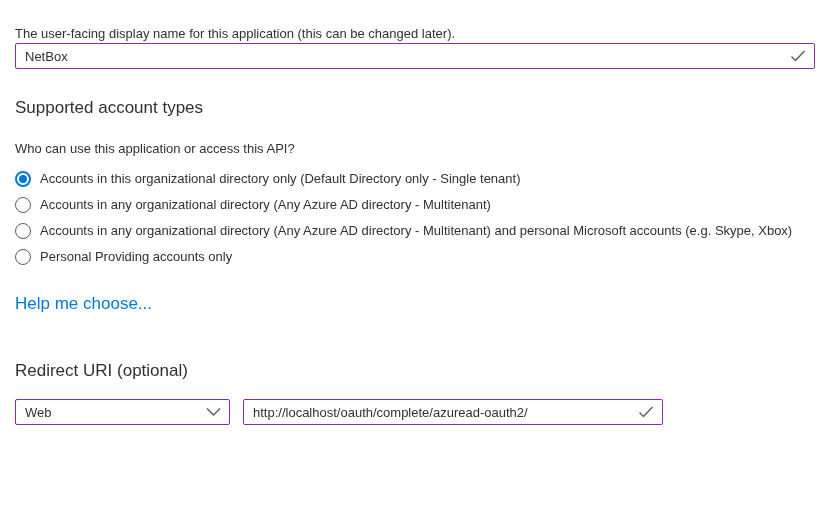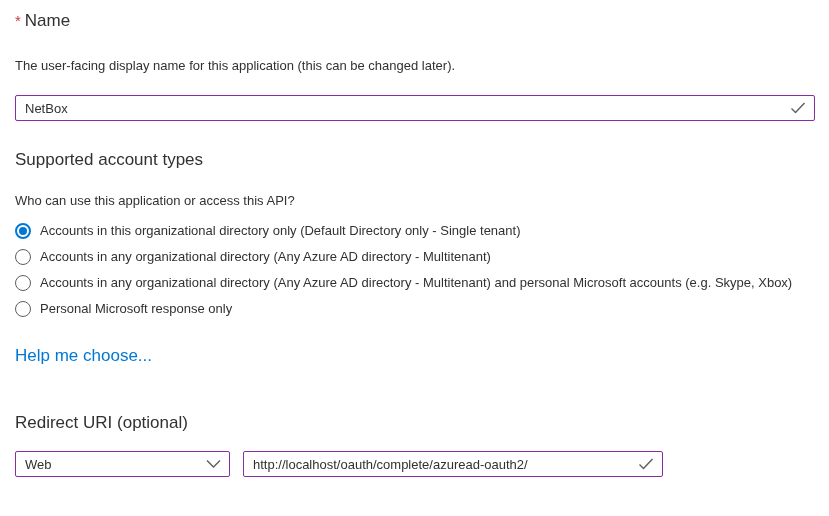--- a/index.html
+++ b/index.html
@@ -18,21 +18,21 @@
     color: #323130;
     line-height: 22px;
   }
   .required-asterisk { color: #d13438; margin-right: 4px; font-size: 15px; }
 
   .body-text { font-size: 13px; line-height: 19px; color: #323130; }
 
   .name-heading   { margin-top: 10px; }
   .name-desc      { margin-top: 24px; }
 
-  .input-wrap { position: relative; margin-top: 20px; width: 800px; }
+  .input-wrap { position: relative; margin-top: 0; width: 800px; }
   .text-input {
     width: 100%;
     height: 26px;
     border: 1px solid #8a2da5;
     border-radius: 2px;
     padding: 0 30px 0 9px;
     font-family: "Liberation Sans", "DejaVu Sans", sans-serif;
     font-size: 13px;
     color: #323130;
     background: #fff;
@@ -111,23 +111,20 @@
     display: flex; align-items: center;
   }
   .uri-wrap { position: relative; width: 420px; }
 </style>
 </head>
 <body>
 
 <div class="page">
 
   
-  <h2 class="section-heading name-heading">
-    <span class="required-asterisk">*</span><span>Name</span>
-  </h2>
 
   <p class="body-text name-desc">The user-facing display name for this application (this can be changed later).</p>
 
   <div class="input-wrap">
     <input class="text-input" type="text" value="NetBox" style="">
     <span class="input-check">
       <svg width="16" height="12" viewBox="0 0 16 12">
           <path d="M1.5 6.5 L5.5 10.5 L14.5 1" fill="none" stroke="#605e5c" stroke-width="1.4"></path>
         </svg>
     </span>
@@ -146,21 +143,21 @@
     <div class="radio-row">
       <span class="radio"></span>
       <span class="radio-label">Accounts in any organizational directory (Any Azure AD directory - Multitenant)</span>
     </div>
     <div class="radio-row">
       <span class="radio"></span>
       <span class="radio-label">Accounts in any organizational directory (Any Azure AD directory - Multitenant) and personal Microsoft accounts (e.g. Skype, Xbox)</span>
     </div>
     <div class="radio-row">
       <span class="radio"></span>
-      <span class="radio-label">Personal Microsoft response only</span>
+      <span class="radio-label">Personal Providing accounts only</span>
     </div>
   </div>
 
   <a class="help-link" href="#">Help me choose...</a>
 
   
   <h2 class="section-heading redirect-heading">Redirect URI (optional)</h2>
 
 
   <div class="redirect-controls">

